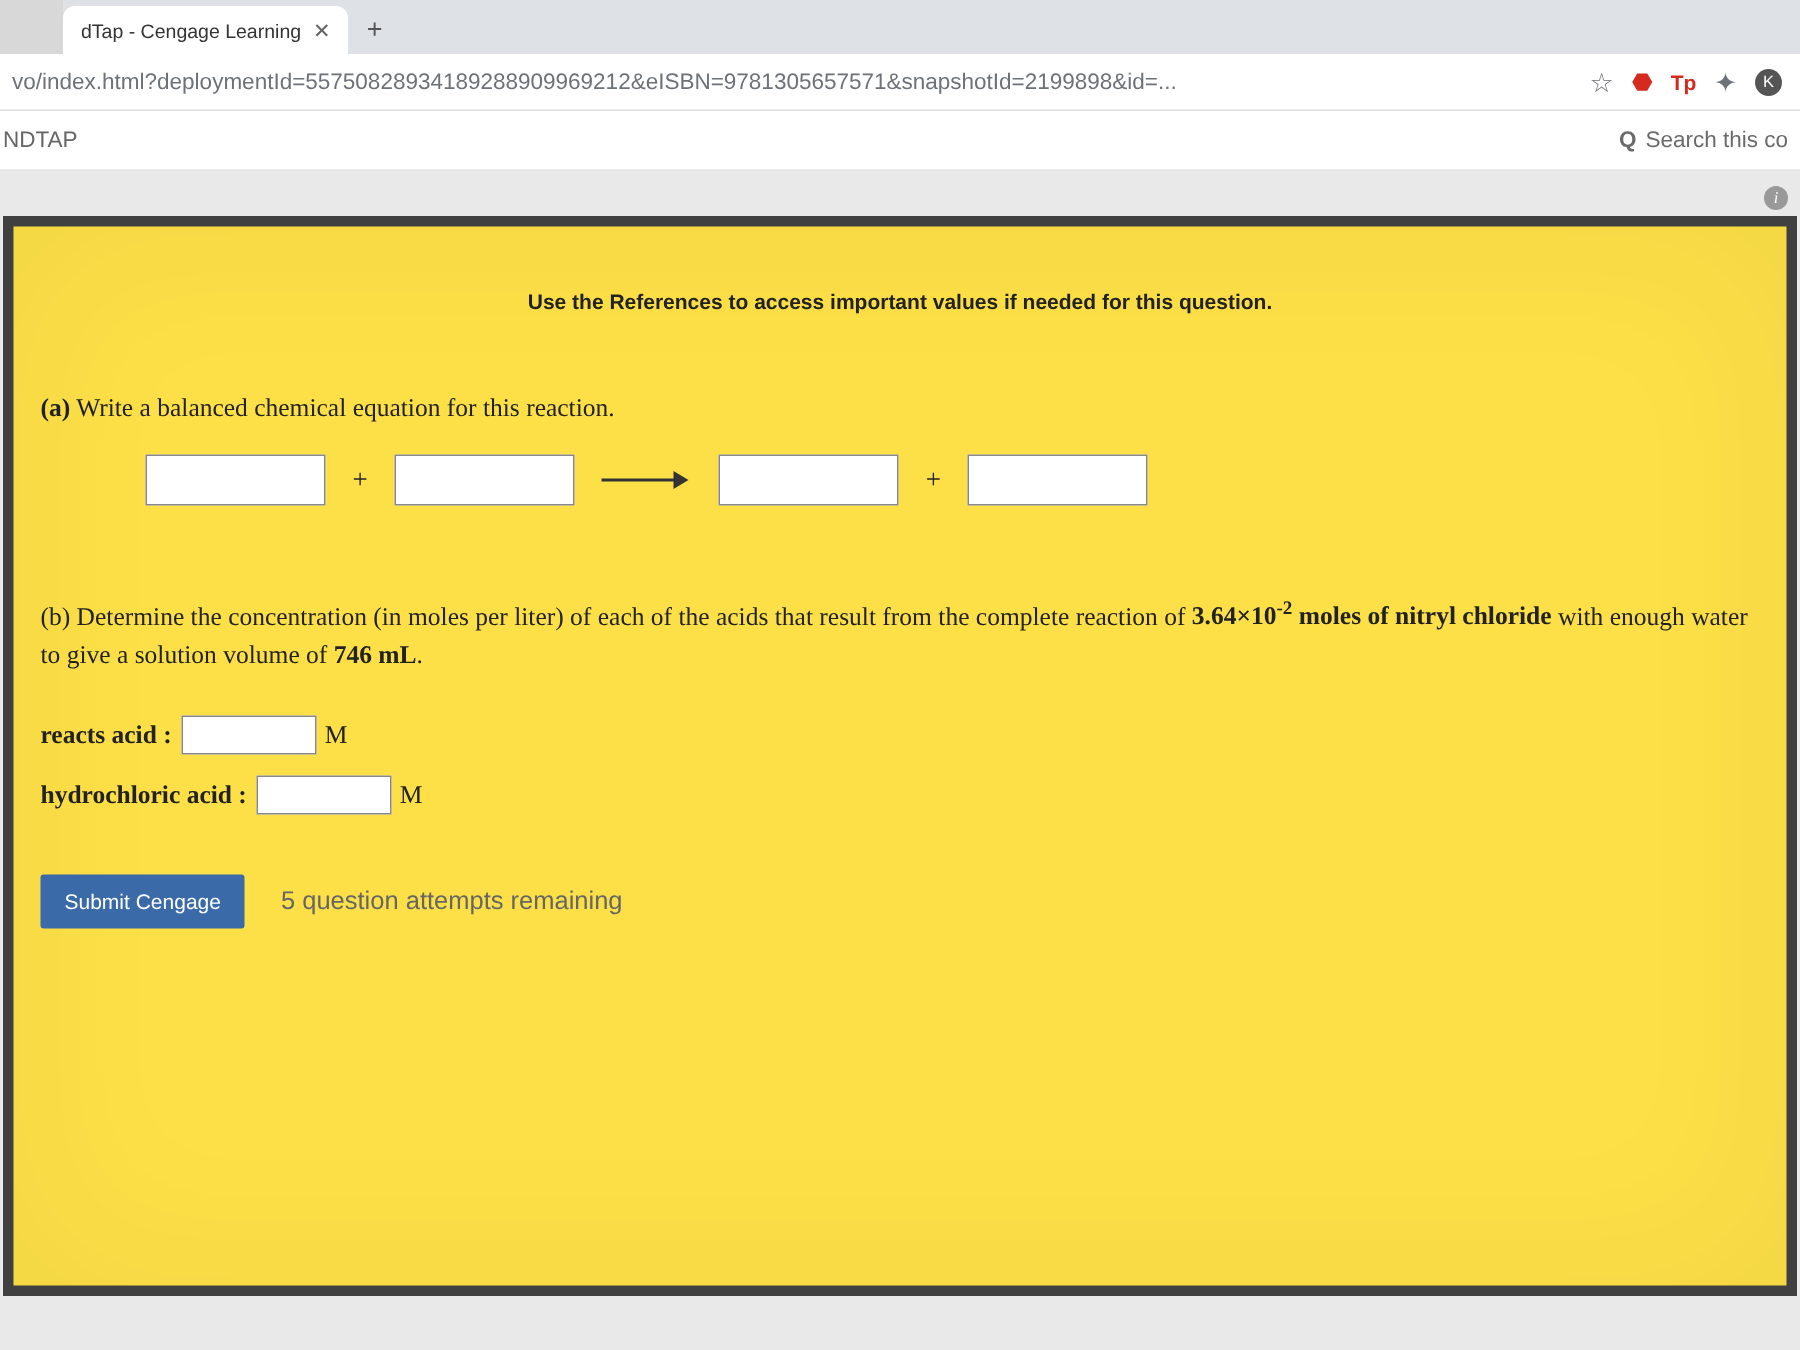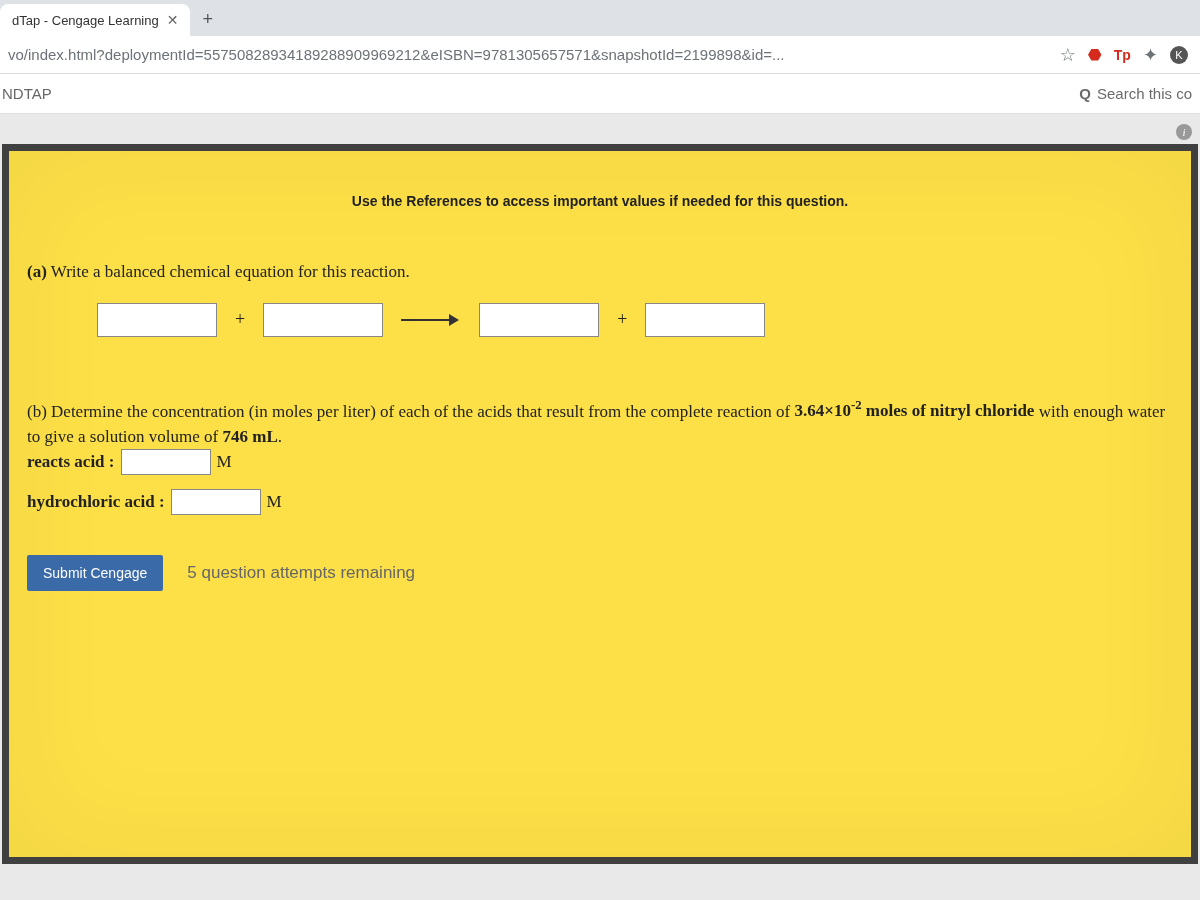--- a/index.html
+++ b/index.html
@@ -9,20 +9,21 @@
   width: 1200px;
   height: 900px;
   overflow: hidden;
 }
 .browser-tab-bar {
   background: #dee1e6;
   height: 36px;
   display: flex;
   align-items: flex-end;
   padding-left: 0;
+  margin-left: 42px;
 }
 .tab {
   background: #fff;
   border-radius: 8px 8px 0 0;
   padding: 8px 12px;
   display: flex;
   align-items: center;
   gap: 8px;
   font-size: 13px;
   color: #333;
@@ -156,21 +157,21 @@
   background:#333;
 }
 .arrow::after {
   content:"";
   position:absolute;
   right:2px; top:1px;
   border-left:10px solid #333;
   border-top:6px solid transparent;
   border-bottom:6px solid transparent;
 }
-.part-b { }
+.part-b { margin-bottom: 28px; }
 .conc-row {
   display: flex;
   align-items: center;
   gap: 6px;
   margin-bottom: 14px;
   font-weight: bold;
 }
 .conc-input {
   width: 90px;
   height: 26px;

